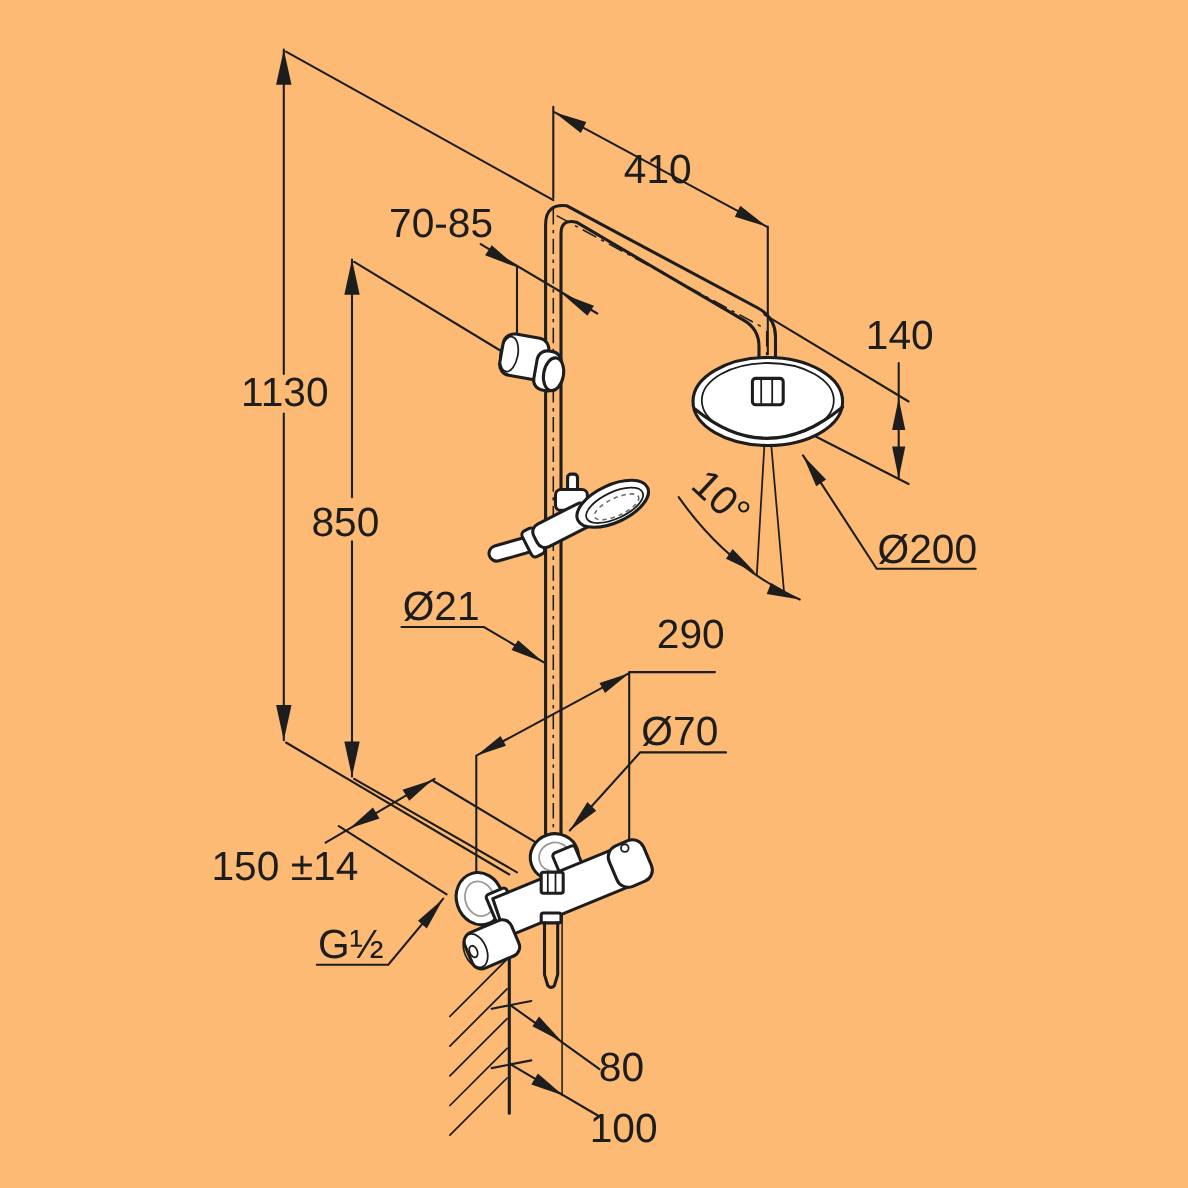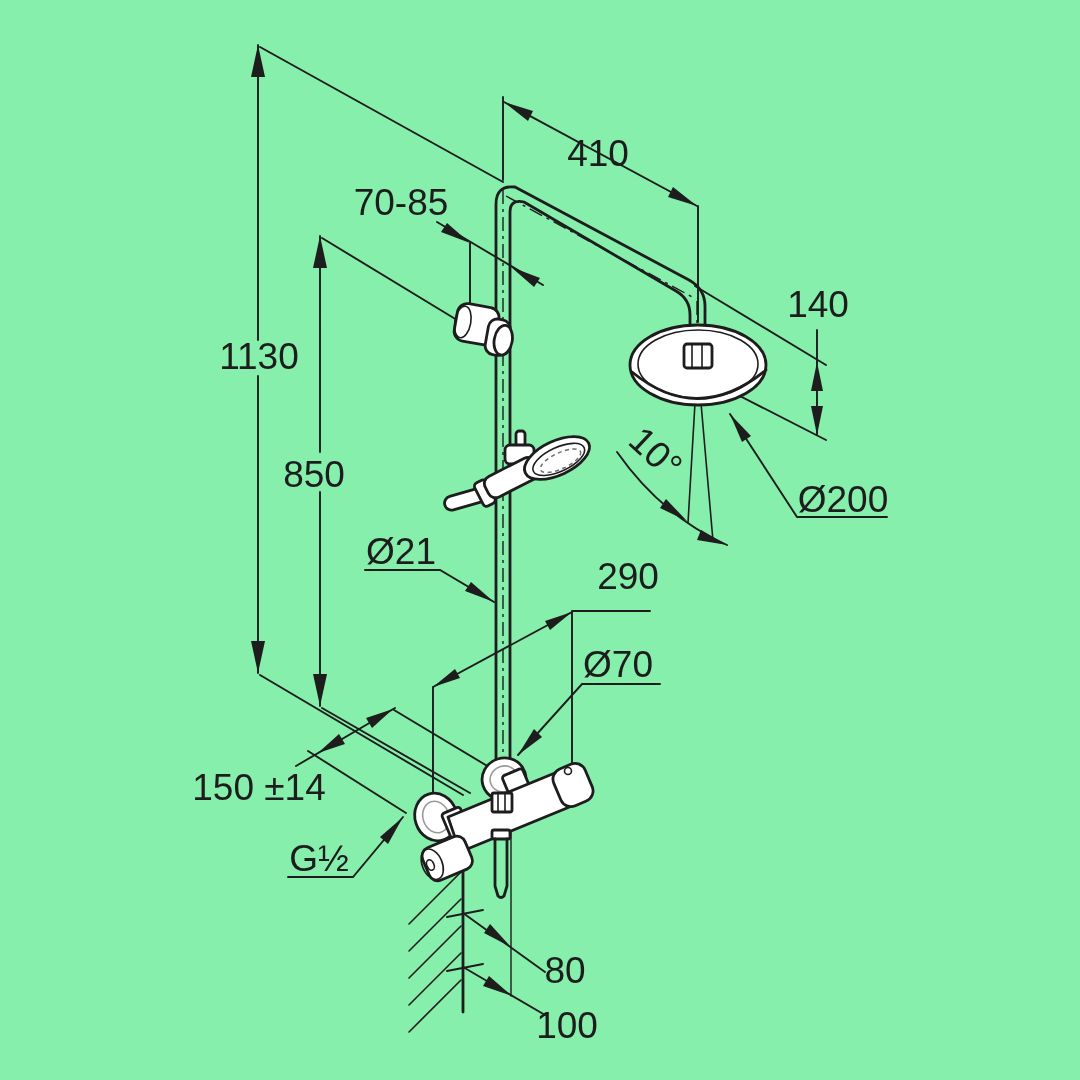--- a/index.html
+++ b/index.html
@@ -1,16 +1,16 @@
 <!DOCTYPE html>
 <html><head>
 <meta charset="utf-8">
 <style>
   html,body{margin:0;padding:0;background:#ffffff;}
-  .stage{position:relative;width:1080px;height:1080px;background:#86efac;overflow:hidden;
+  .stage{position:relative;width:1080px;height:1080px;background:#fdba74;overflow:hidden;
          font-family:"Liberation Sans",sans-serif;}
   svg{position:absolute;left:0;top:0;width:1080px;height:1080px;}
   
   .o  {fill:none;stroke:#1d1d1d;stroke-width:2.8;stroke-linecap:round;stroke-linejoin:round;}
   .ow {fill:#ffffff;stroke:#1d1d1d;stroke-width:2.8;stroke-linecap:round;stroke-linejoin:round;}
   .ot {fill:none;stroke:#1d1d1d;stroke-width:1.6;stroke-linecap:round;}
   .og {fill:none;stroke:#9a9a9a;stroke-width:1.6;stroke-linecap:round;}
   
   .d  {fill:none;stroke:#1d1d1d;stroke-width:1.9;stroke-linecap:round;}
   .dt {fill:none;stroke:#1d1d1d;stroke-width:1.4;stroke-linecap:round;}

